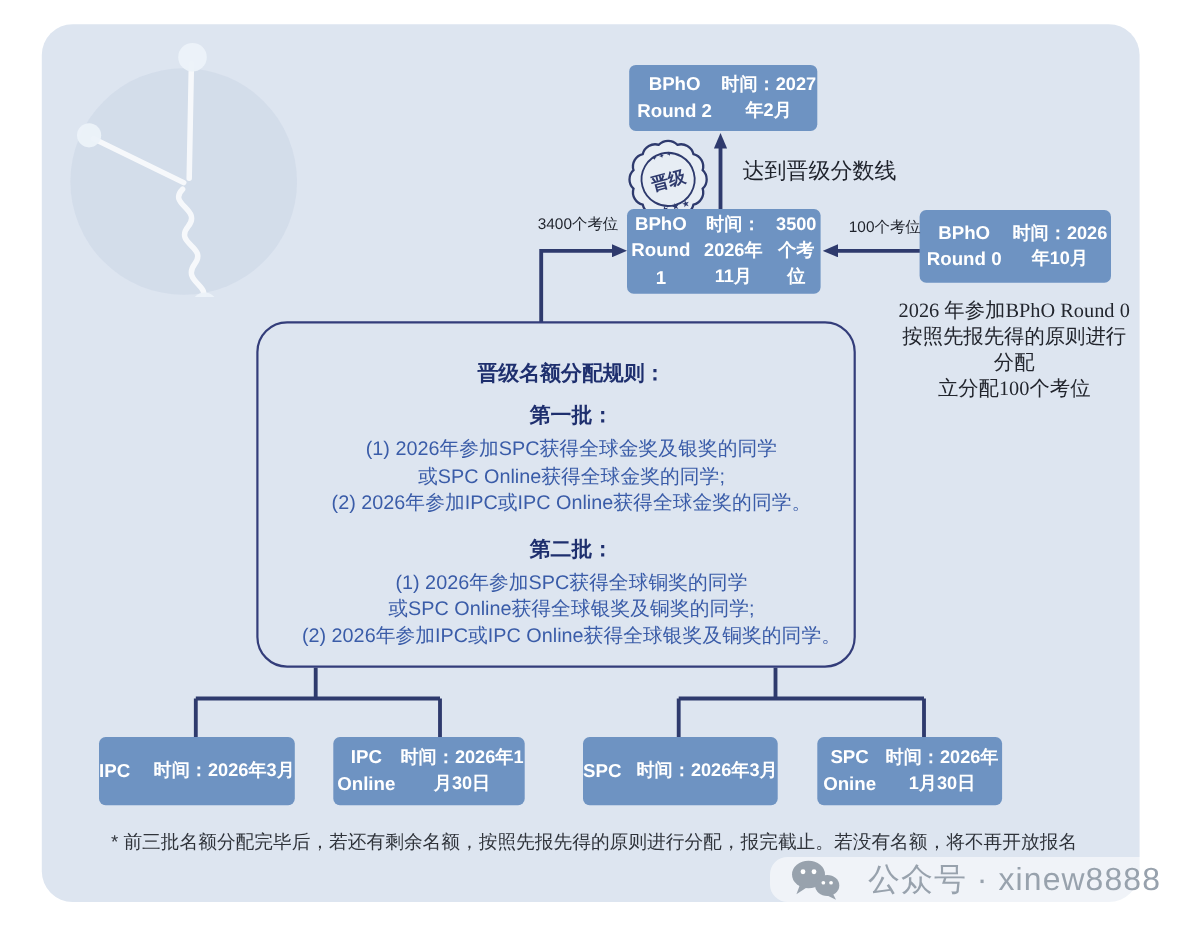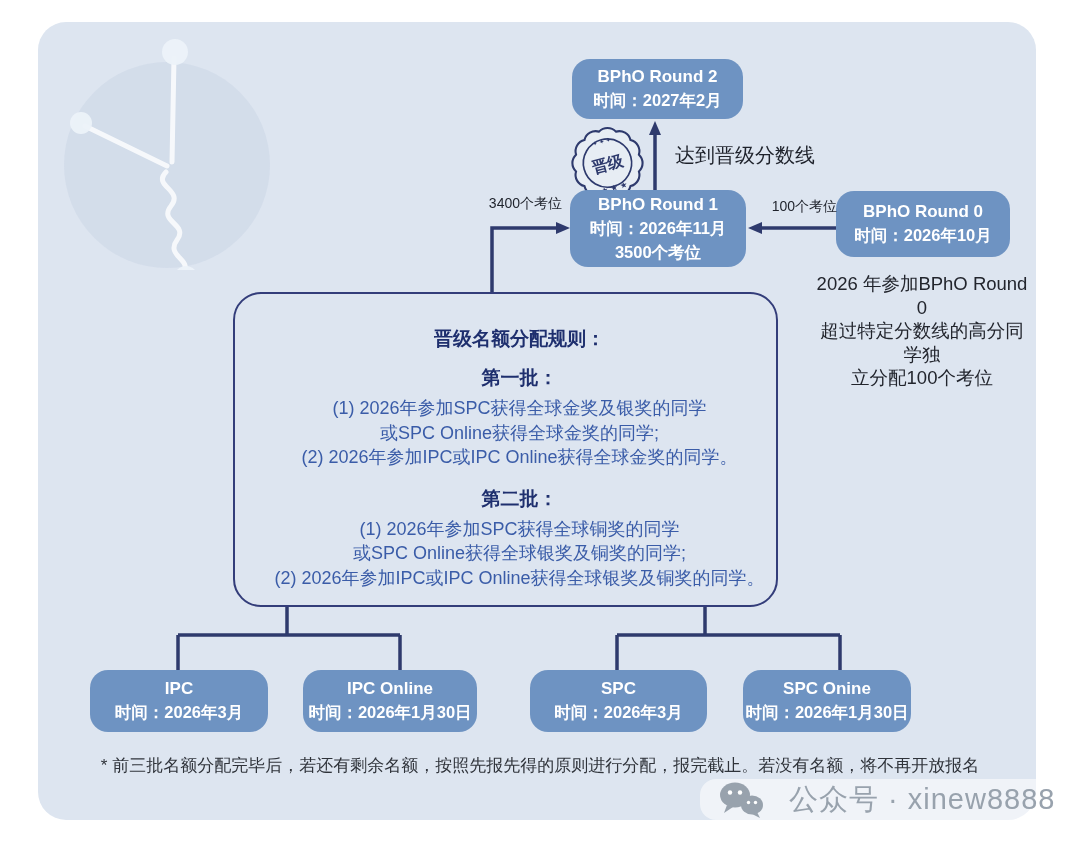--- a/index.html
+++ b/index.html
@@ -2,37 +2,37 @@
 <html><head>
 <meta charset="utf-8">
 <style>
   * { margin:0; padding:0; box-sizing:border-box; }
   body { background:#ffffff; font-family:"Liberation Sans","DejaVu Sans",sans-serif; }
   .stage { position:relative; width:1080px; height:844px; background:#ffffff; overflow:hidden; }
   .panel { position:absolute; left:38px; top:22px; width:998px; height:798px;
            background:#dde5f0; border-radius:28px; }
   .logo-svg { position:absolute; left:55px; top:30px; z-index:0; }
   .connector-svg { position:absolute; left:0; top:0; z-index:1; pointer-events:none; }
-  .node { position:absolute; z-index:2; background:#6e93c2; border-radius:18px;
-          display:flex; flex-direction:column; align-items:center; justify-content:center;
+  .node { position:absolute; z-index:2; background:#6e93c2; border-radius:6px;
+          display:flex; flex-direction:row; align-items:center; justify-content:space-between;
           color:#ffffff; font-weight:bold; text-align:center; line-height:1.42; }
   .node span { display:block; }
   .node .t1 { font-size:17px; }
   .node .t2 { font-size:16.5px; }
   .rules-box { position:absolute; left:233px; top:292px; width:545px; height:315px; z-index:2;
                border:2.5px solid #333d7a; border-radius:28px; background:transparent;
                text-align:center; padding-top:32px;padding-left:28px; }
   .rules-title { font-size:19px; font-weight:bold; color:#1e2f6e; margin-bottom:13px; }
   .batch-title { font-size:19px; font-weight:bold; color:#1e2f6e; margin-bottom:5px; }
   .rule-line { font-size:18px; color:#3a5ca8; line-height:24.5px; }
   .batch-gap { height:16px; }
   .lbl { position:absolute; z-index:2; font-size:14px; color:#1e222b; text-align:right; }
   .big-lbl { position:absolute; z-index:2; font-size:20px; color:#1e222b; }
   .note { position:absolute; z-index:2; left:812px; top:272px; width:220px; text-align:center;
-          font-size:18.5px; color:#22252d; line-height:23.5px; }
+          font-size:18.5px; color:#22252d; line-height:23.5px;font-family:Liberation Serif, serif; }
   .footer { position:absolute; z-index:2; left:0; top:754px; width:1080px; text-align:center;
             font-size:17px; color:#2f333a; }
   .badge-wrap { position:absolute; left:566px; top:121px; z-index:2; transform:rotate(-15deg); }
   .wm-band { position:absolute; left:700px; top:779px; width:380px; height:41px; z-index:3;
              background:rgba(255,255,255,0.55); border-radius:16px 0 0 16px;
              display:flex; align-items:center;gap:17px; }
   .wm-text { font-size:29px; color:#98a2ad; letter-spacing:1px; margin-left:8px; }
   .wm-icon { margin-left:18px; flex:0 0 auto; }
 </style>
 </head>
@@ -122,21 +122,21 @@
     <span class="t1">SPC Onine</span>
     <span class="t2">时间：2026年1月30日</span>
   </div>
 
   <div class="lbl" style="left:462px;top:195px;width:100px">3400个考位</div>
   <div class="lbl" style="left:755px;top:198px;width:82px">100个考位</div>
   <div class="big-lbl" style="left:675px;top:142px">达到晋级分数线</div>
 
   <div class="note">
     <div>2026 年参加BPhO Round 0</div>
-    <div>超过特定分数线的高分同学独</div>
+    <div>按照先报先得的原则进行分配</div>
     <div>立分配100个考位</div>
   </div>
 
   <div class="rules-box">
     <div class="rules-title">晋级名额分配规则：</div>
     <div class="batch-title">第一批：</div>
     <div class="rule-line">(1) 2026年参加SPC获得全球金奖及银奖的同学</div>
     <div class="rule-line">或SPC Online获得全球金奖的同学;</div>
     <div class="rule-line">(2) 2026年参加IPC或IPC Online获得全球金奖的同学。</div>
     <div class="batch-gap"></div>

